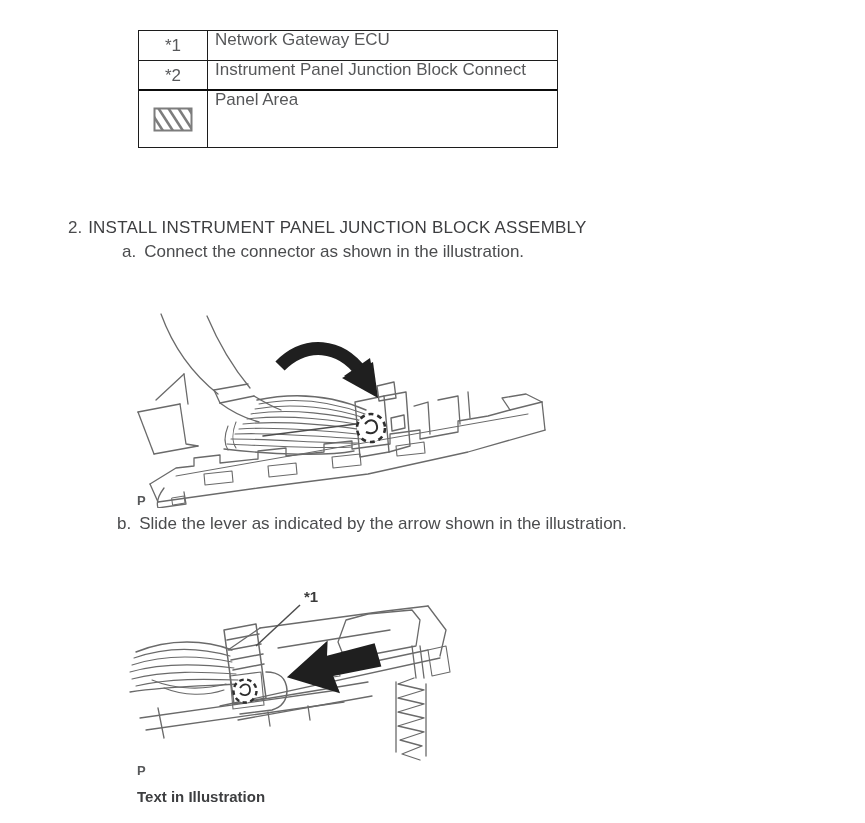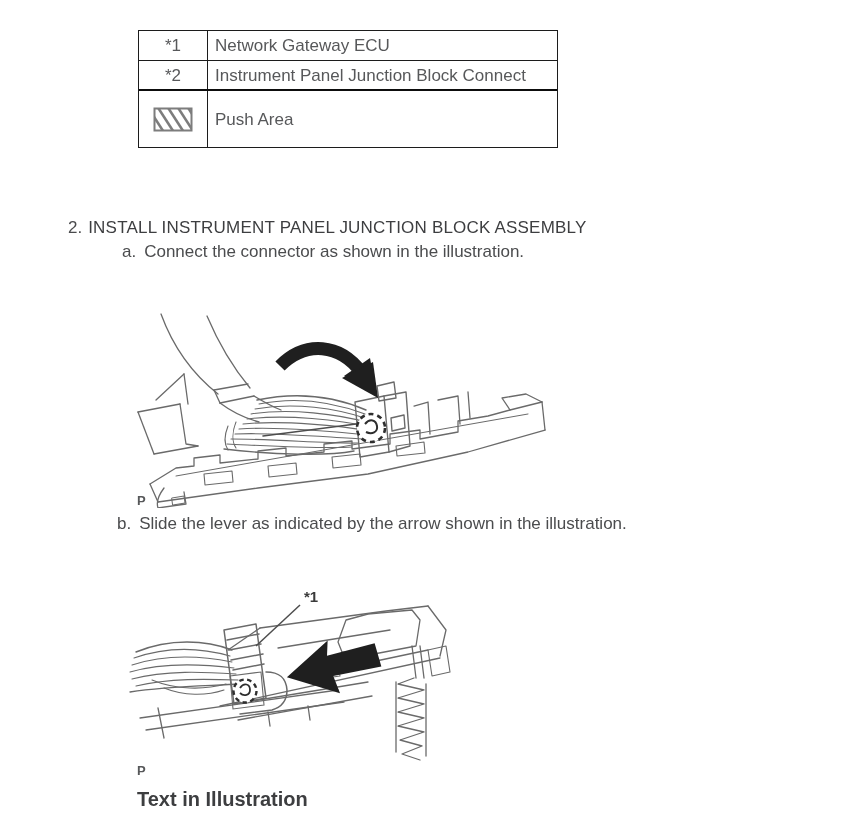--- a/index.html
+++ b/index.html
@@ -6,41 +6,41 @@
   body{font-family:"Liberation Sans","DejaVu Sans",sans-serif;}
   .page{position:relative;width:865px;height:823px;background:#ffffff;overflow:hidden;}
 
   
   .legend-table{position:absolute;left:138px;top:30px;width:420px;border:1px solid #1c1c1c;box-sizing:border-box;background:#fff;}
   .lt-row{display:flex;align-items:stretch;box-sizing:border-box;}
   .lt-row-1{height:30px;border-bottom:1px solid #1c1c1c;}
   .lt-row-2{height:30px;border-bottom:2px solid #0d0d0d;}
   .lt-row-3{height:56px;}
   .lt-key{width:69px;flex:0 0 69px;border-right:1px solid #1c1c1c;display:flex;align-items:center;justify-content:center;box-sizing:border-box;}
-  .lt-val{flex:1;display:flex;align-items:center;padding-left:7px;box-sizing:border-box;}
+  .lt-val{flex:1;display:flex;padding-left:7px;box-sizing:border-box;}
   .lt-text{font-size:17px;color:#57585a;line-height:1;}
 
   
   .step-line{position:absolute;left:68px;top:218px;display:flex;font-size:17px;color:#4a4b4d;white-space:nowrap;}
   .step-number{margin-right:6px;}
   .step-title{font-weight:normal;color:#3d3e40;letter-spacing:.2px;}
   .substep{position:absolute;display:flex;font-size:17px;color:#4b4c4e;white-space:nowrap;}
   .substep-a{left:122px;top:242px;}
   .substep-b{left:117px;top:514px;}
   .substep-label{margin-right:8px;}
 
   .fig{position:absolute;}
   .fig-1{left:128px;top:306px;}
   .fig-2{left:128px;top:580px;}
 
   .p-marker{position:absolute;font-size:13px;font-weight:bold;color:#57585a;}
   .p-marker-1{left:137px;top:493px;}
   .p-marker-2{left:137px;top:763px;}
 
-  .footer-heading{position:absolute;left:137px;top:788px;font-size:20px;font-weight:bold;color:#3d3e40;}
+  .footer-heading{position:absolute;left:137px;top:788px;font-size:15px;font-weight:bold;color:#3d3e40;}
 </style>
 </head>
 <body>
 
 <div class="page">
 
   <div class="legend-table">
     <div class="lt-row lt-row-1">
       <div class="lt-key">
         <span class="lt-text">*1</span>
@@ -70,21 +70,21 @@
           <g clip-path="url(#hatchclip)" stroke="#7d7d7d" stroke-width="2.6">
             <line x1="-8" y1="-4" x2="14" y2="30"></line>
             <line x1="2" y1="-4" x2="24" y2="30"></line>
             <line x1="12" y1="-4" x2="34" y2="30"></line>
             <line x1="22" y1="-4" x2="44" y2="30"></line>
             <line x1="32" y1="-4" x2="54" y2="30"></line>
           </g>
         </svg>
       </div>
       <div class="lt-val">
-        <span class="lt-text">Push Area</span>
+        <span class="lt-text">Panel Area</span>
       </div>
     </div>
   </div>
 
   <div class="step-line">
     <span class="step-number">2.</span>
     <span class="step-title">INSTALL INSTRUMENT PANEL JUNCTION BLOCK ASSEMBLY</span>
   </div>
 
   <div class="substep substep-a">

